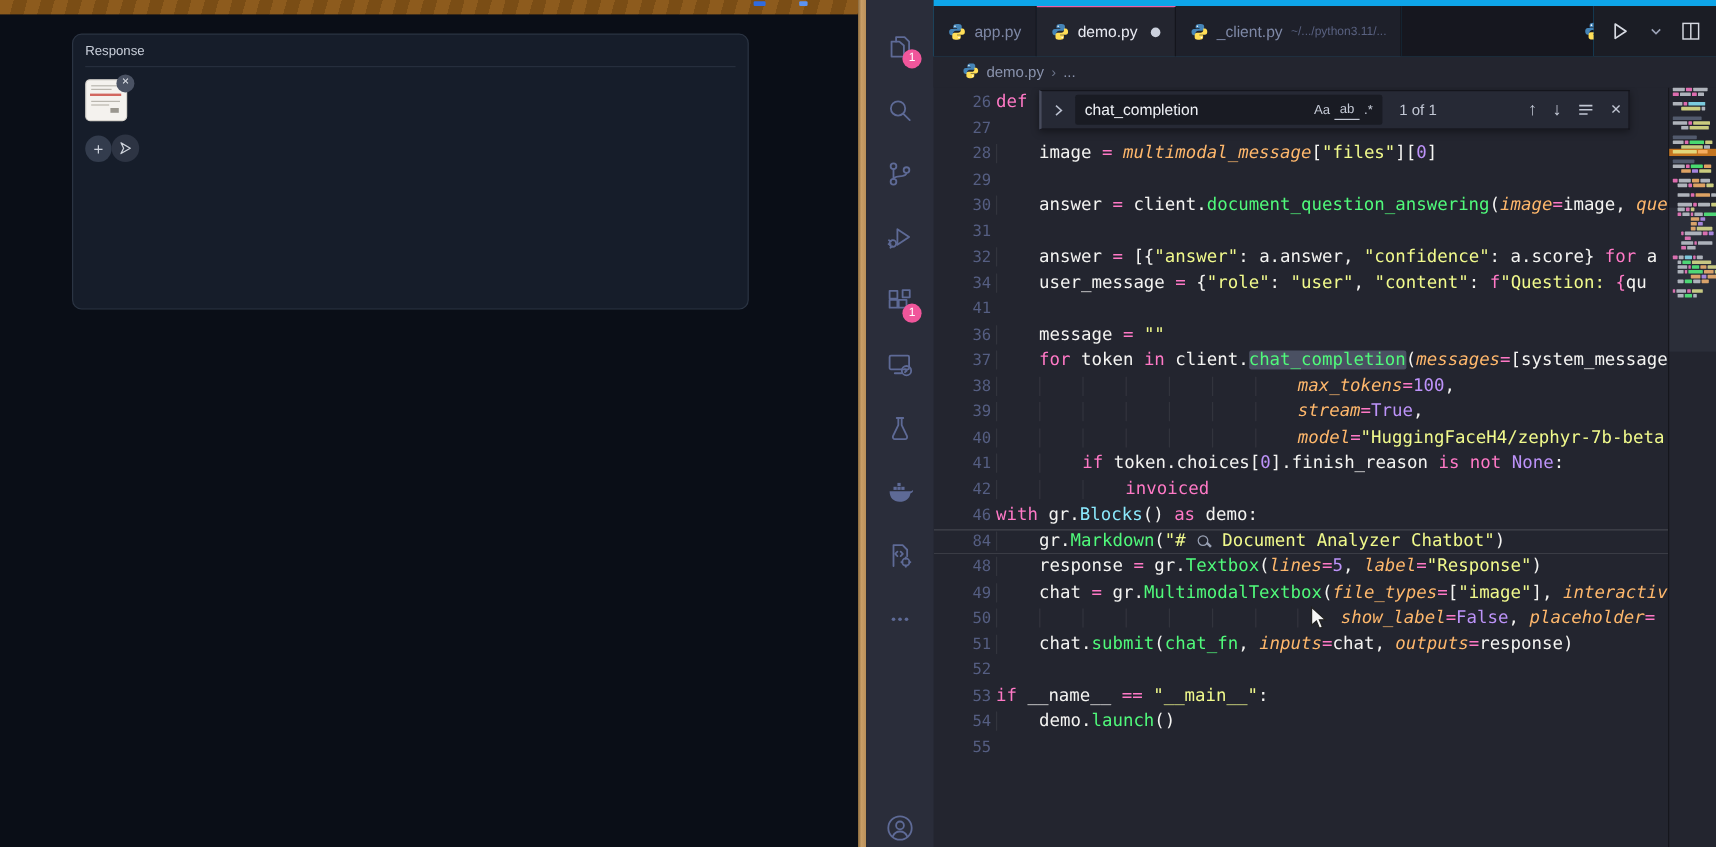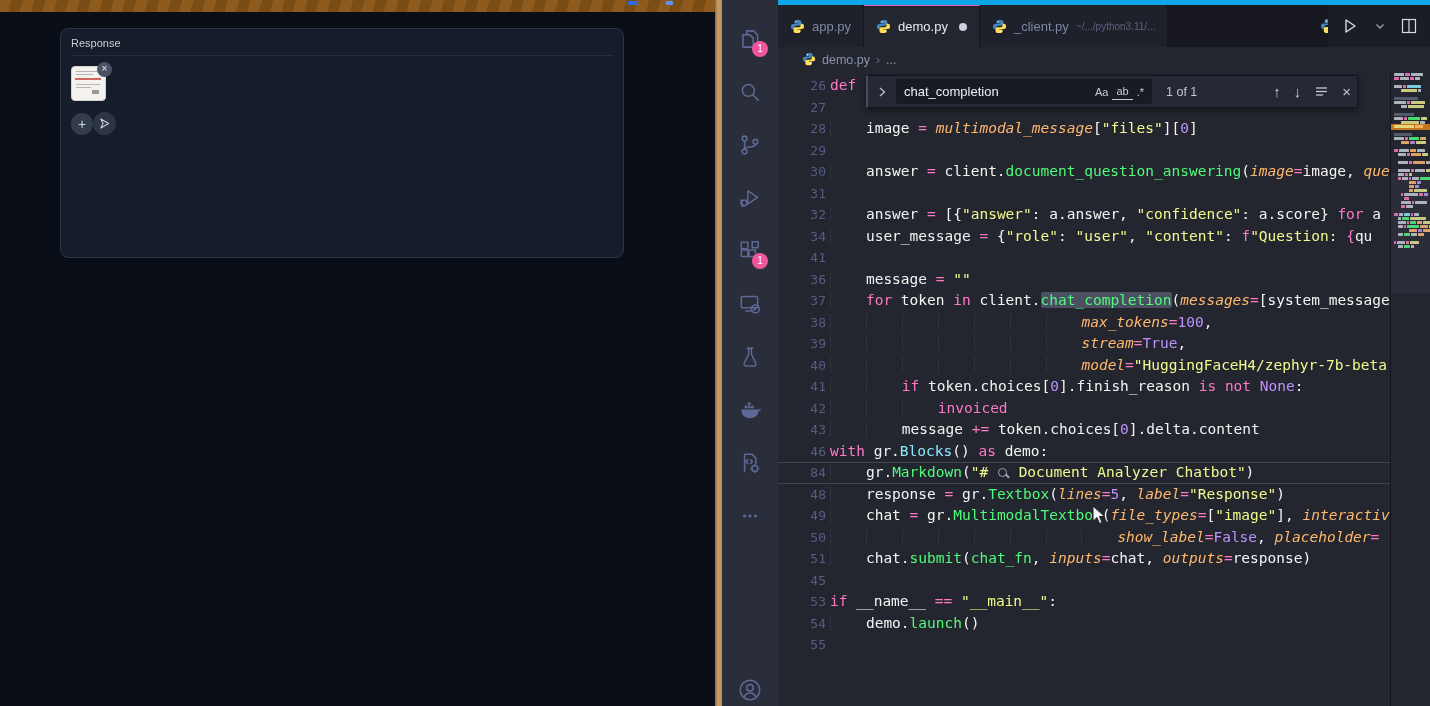--- a/index.html
+++ b/index.html
@@ -320,28 +320,27 @@
             <div class="cl"><span class="ln">32</span><span class="lc"><span class="ind">    </span><span class="tk-fg">answer </span><span class="tk-op">=</span><span class="tk-fg"> [{</span><span class="tk-str">"answer"</span><span class="tk-fg">: a.answer, </span><span class="tk-str">"confidence"</span><span class="tk-fg">: a.score} </span><span class="tk-kw">for</span><span class="tk-fg"> a</span></span></div>
             <div class="cl"><span class="ln">34</span><span class="lc"><span class="ind">    </span><span class="tk-fg">user_message </span><span class="tk-op">=</span><span class="tk-fg"> {</span><span class="tk-str">"role"</span><span class="tk-fg">: </span><span class="tk-str">"user"</span><span class="tk-fg">, </span><span class="tk-str">"content"</span><span class="tk-fg">: </span><span class="tk-kw">f</span><span class="tk-str">"Question: </span><span class="tk-op">{</span><span class="tk-fg">qu</span></span></div>
             <div class="cl"><span class="ln">41</span><span class="lc"></span></div>
             <div class="cl"><span class="ln">36</span><span class="lc"><span class="ind">    </span><span class="tk-fg">message </span><span class="tk-op">=</span><span class="tk-fg"> </span><span class="tk-str">""</span></span></div>
             <div class="cl"><span class="ln">37</span><span class="lc"><span class="ind">    </span><span class="tk-fg"></span><span class="tk-kw">for</span><span class="tk-fg"> token </span><span class="tk-kw">in</span><span class="tk-fg"> client.</span><span class="tk-fn tk-match">chat_completion</span><span class="tk-fg">(</span><span class="tk-par">messages</span><span class="tk-op">=</span><span class="tk-fg">[system_message, user_me</span></span></div>
             <div class="cl"><span class="ln">38</span><span class="lc"><span class="ind">    </span><span class="ind">    </span><span class="ind">    </span><span class="ind">    </span><span class="ind">    </span><span class="ind">    </span><span class="ind">    </span><span class="tk-fg"></span><span class="tk-par">max_tokens</span><span class="tk-op">=</span><span class="tk-num">100</span><span class="tk-fg">,</span></span></div>
             <div class="cl"><span class="ln">39</span><span class="lc"><span class="ind">    </span><span class="ind">    </span><span class="ind">    </span><span class="ind">    </span><span class="ind">    </span><span class="ind">    </span><span class="ind">    </span><span class="tk-fg"></span><span class="tk-par">stream</span><span class="tk-op">=</span><span class="tk-num">True</span><span class="tk-fg">,</span></span></div>
             <div class="cl"><span class="ln">40</span><span class="lc"><span class="ind">    </span><span class="ind">    </span><span class="ind">    </span><span class="ind">    </span><span class="ind">    </span><span class="ind">    </span><span class="ind">    </span><span class="tk-fg"></span><span class="tk-par">model</span><span class="tk-op">=</span><span class="tk-str">"HuggingFaceH4/zephyr-7b-beta</span></span></div>
             <div class="cl"><span class="ln">41</span><span class="lc"><span class="ind">    </span><span class="ind">    </span><span class="tk-fg"></span><span class="tk-kw">if</span><span class="tk-fg"> token.choices[</span><span class="tk-num">0</span><span class="tk-fg">].finish_reason </span><span class="tk-kw">is</span><span class="tk-fg"> </span><span class="tk-kw">not</span><span class="tk-fg"> </span><span class="tk-num">None</span><span class="tk-fg">:</span></span></div>
             <div class="cl"><span class="ln">42</span><span class="lc"><span class="ind">    </span><span class="ind">    </span><span class="ind">    </span><span class="tk-fg"></span><span class="tk-kw">invoiced</span></span></div>
-            <div class="cl"><span class="ln">43</span><span class="lc"><span class="ind">    </span><span class="ind">    </span><span class="tk-fg">message </span><span class="tk-op">+=</span><span class="tk-fg"> token.choices[</span><span class="tk-num">0</span><span class="tk-fg">].delta.content</span></span></div>
             <div class="cl"><span class="ln">46</span><span class="lc"><span class="tk-kw">with</span><span class="tk-fg"> gr.</span><span class="tk-cls">Blocks</span><span class="tk-fg">() </span><span class="tk-kw">as</span><span class="tk-fg"> demo:</span></span></div>
             <div class="cl cur"><span class="ln">84</span><span class="lc"><span class="ind">    </span><span class="tk-fg">gr.</span><span class="tk-fn">Markdown</span><span class="tk-fg">(</span><span class="tk-str">"# <span class="mag"></span> Document Analyzer Chatbot"</span><span class="tk-fg">)</span></span></div>
             <div class="cl"><span class="ln">48</span><span class="lc"><span class="ind">    </span><span class="tk-fg">response </span><span class="tk-op">=</span><span class="tk-fg"> gr.</span><span class="tk-fn">Textbox</span><span class="tk-fg">(</span><span class="tk-par">lines</span><span class="tk-op">=</span><span class="tk-num">5</span><span class="tk-fg">, </span><span class="tk-par">label</span><span class="tk-op">=</span><span class="tk-str">"Response"</span><span class="tk-fg">)</span></span></div>
             <div class="cl"><span class="ln">49</span><span class="lc"><span class="ind">    </span><span class="tk-fg">chat </span><span class="tk-op">=</span><span class="tk-fg"> gr.</span><span class="tk-fn">MultimodalTextbox</span><span class="tk-fg">(</span><span class="tk-par">file_types</span><span class="tk-op">=</span><span class="tk-fg">[</span><span class="tk-str">"image"</span><span class="tk-fg">], </span><span class="tk-par">interactiv</span></span></div>
             <div class="cl"><span class="ln">50</span><span class="lc"><span class="ind">    </span><span class="ind">    </span><span class="ind">    </span><span class="ind">    </span><span class="ind">    </span><span class="ind">    </span><span class="ind">    </span><span class="ind">    </span><span class="tk-fg"></span><span class="tk-par">show_label</span><span class="tk-op">=</span><span class="tk-num">False</span><span class="tk-fg">, </span><span class="tk-par">placeholder</span><span class="tk-op">=</span></span></div>
             <div class="cl"><span class="ln">51</span><span class="lc"><span class="ind">    </span><span class="tk-fg">chat.</span><span class="tk-fn">submit</span><span class="tk-fg">(</span><span class="tk-fn">chat_fn</span><span class="tk-fg">, </span><span class="tk-par">inputs</span><span class="tk-op">=</span><span class="tk-fg">chat, </span><span class="tk-par">outputs</span><span class="tk-op">=</span><span class="tk-fg">response)</span></span></div>
-            <div class="cl"><span class="ln">45</span><span class="lc"></span></div>
+            <div class="cl"><span class="ln">52</span><span class="lc"></span></div>
             <div class="cl"><span class="ln">53</span><span class="lc"><span class="tk-kw">if</span><span class="tk-fg"> __name__ </span><span class="tk-op">==</span><span class="tk-fg"> </span><span class="tk-str">"__main__"</span><span class="tk-fg">:</span></span></div>
             <div class="cl"><span class="ln">54</span><span class="lc"><span class="ind">    </span><span class="tk-fg">demo.</span><span class="tk-fn">launch</span><span class="tk-fg">()</span></span></div>
             <div class="cl"><span class="ln">55</span><span class="lc"></span></div>
           </div>
         <div class="minimap">
             <div class="mm-band" style="top: 51px;"></div>
             <div class="mm-row" style="top: 0px;">
               <span class="mm-seg" style="width: 10px; background: rgb(200, 204, 212); opacity: 0.85;"></span>
               <span class="mm-seg" style="width: 5px; background: rgb(255, 121, 198); opacity: 0.85;"></span>
               <span class="mm-seg" style="width: 12px; background: rgb(200, 204, 212); opacity: 0.85;"></span>

